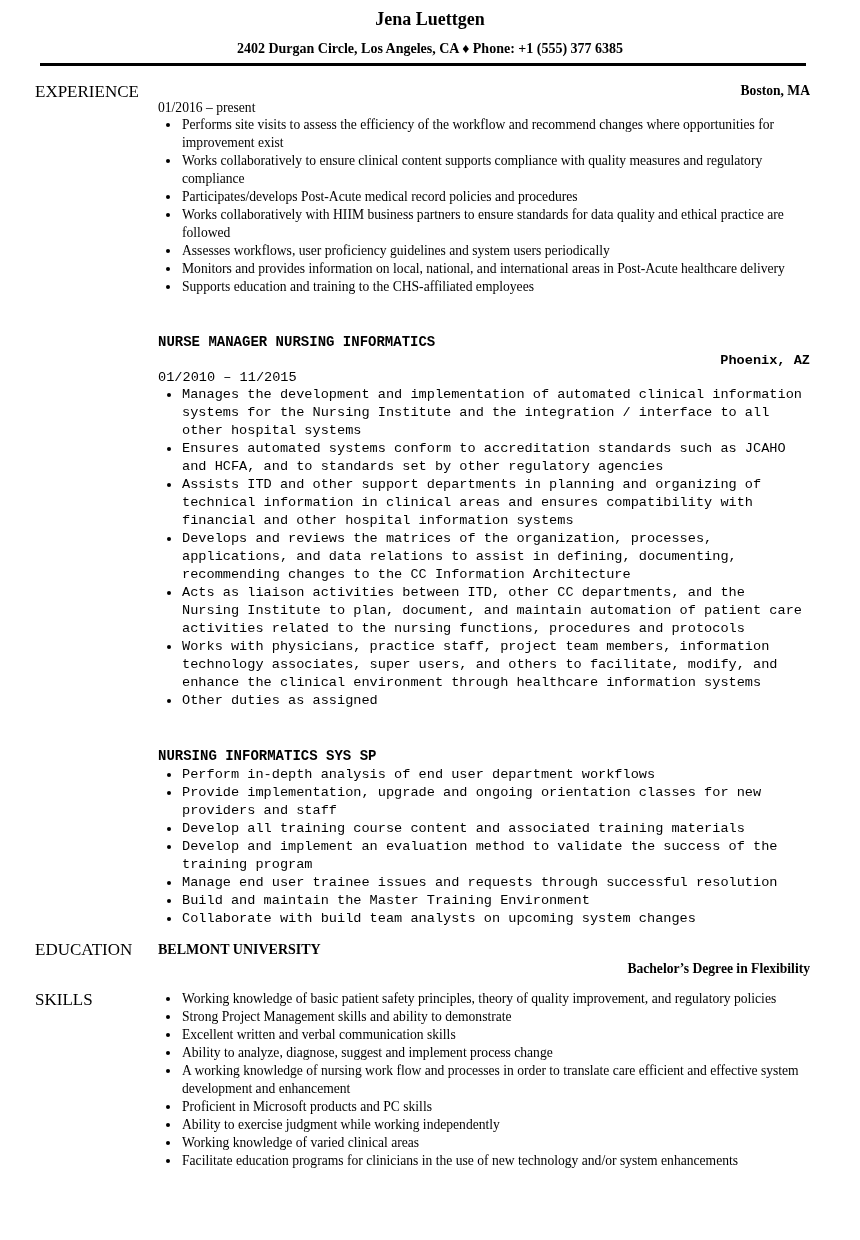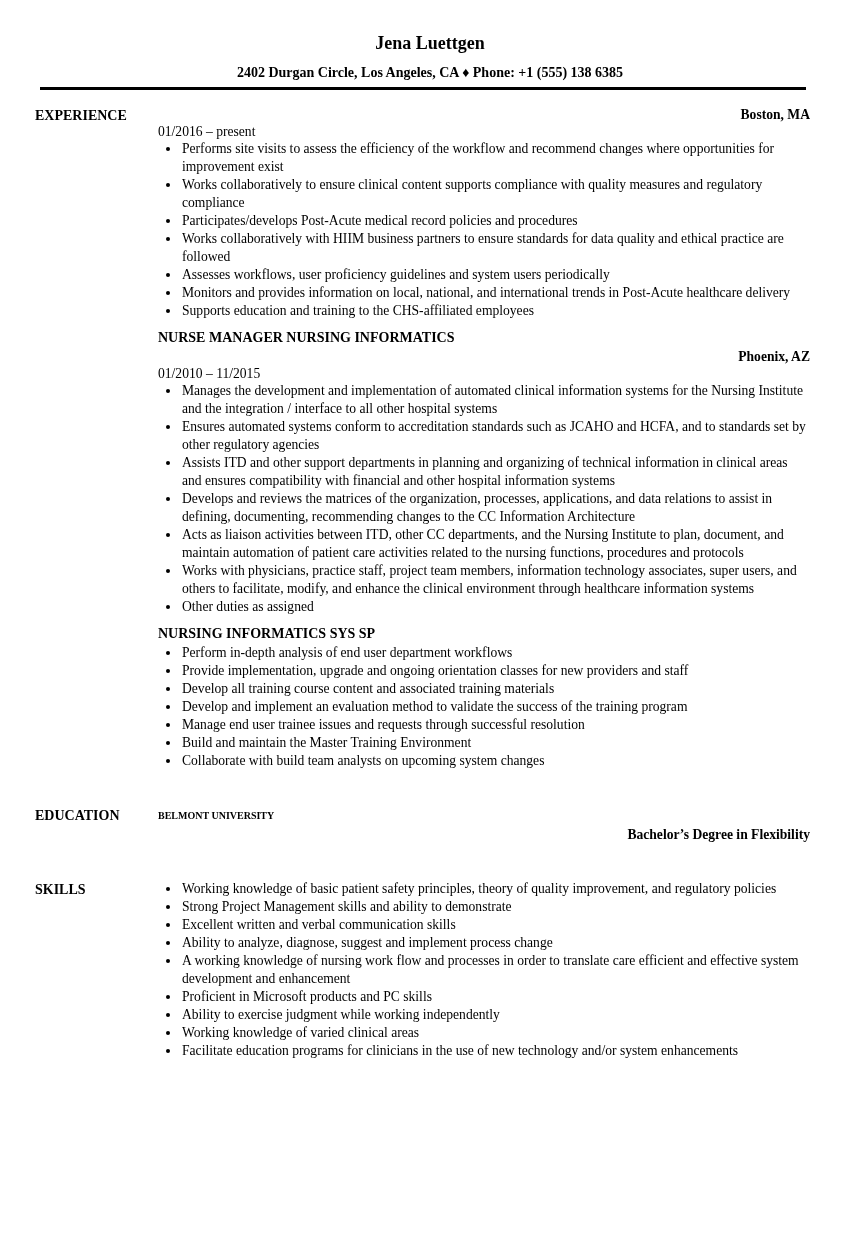--- a/index.html
+++ b/index.html
@@ -6,21 +6,21 @@
   html, body { background: #ffffff; }
   body {
     width: 860px;
     height: 1240px;
     color: #000000;
     font-family: "Liberation Serif", serif;
     font-size: 13.6px;
     line-height: 18px;
     overflow: hidden;
   }
-  .page { padding-top: 32px; }
+  .page { padding-top: 8px; }
 
   
   .name {
     text-align: center;
     font-size: 18px;
     font-weight: bold;
     line-height: 22px;
   }
   .contact {
     text-align: center;
@@ -34,72 +34,72 @@
     border-bottom: 3px solid #000000;
     height: 0;
   }
 
   
   .main { padding: 16px 50px 0 35px; }
   .section-row { display: flex; align-items: flex-start; }
   .section-label {
     width: 123px;
     flex-shrink: 0;
-    font-weight: bold;
-    font-size: 14px;
+    font-weight: normal;
+    font-size: 17px;
     line-height: 20px;
   }
   .section-content { flex: 1; min-width: 0; }
-  .section-row + .section-row { margin-top: 36px; }
+  .section-row + .section-row { margin-top: 12px; }
 
   
-  .job + .job { margin-top: 8px; }
+  .job + .job { margin-top: 36px; font-family: Liberation Mono, monospace; }
   .job-title { font-weight: bold; font-size: 14px; line-height: 20px; }
   .job-location { font-weight: bold; line-height: 18px; text-align: right; }
   .job-dates { line-height: 16px; }
 
   
   ul.bullets {
     list-style: disc outside;
     padding-left: 23px;
   }
   ul.bullets li { padding-left: 1px; }
 
   
-  .school { font-weight: bold; font-size: 10px; line-height: 20px; }
+  .school { font-weight: bold; font-size: 14px; line-height: 20px; }
   .degree { font-weight: bold; line-height: 18px; text-align: right; }
 </style>
 </head>
 <body>
 
 <div class="page">
 
   <div class="header">
     <div class="name">Jena Luettgen</div>
-    <div class="contact">2402 Durgan Circle, Los Angeles, CA ♦ Phone: +1 (555) 138 6385</div>
+    <div class="contact">2402 Durgan Circle, Los Angeles, CA ♦ Phone: +1 (555) 377 6385</div>
     <div class="rule"></div>
   </div>
 
   <div class="main">
 
     <div class="section-row">
       <div class="section-label">EXPERIENCE</div>
       <div class="section-content">
 
         <div class="job">
           <div class="job-location">Boston, MA</div>
           <div class="job-dates">01/2016 – present</div>
           <ul class="bullets">
 
           <li>Performs site visits to assess the efficiency of the workflow and recommend changes where opportunities for improvement exist</li>
               <li>Works collaboratively to ensure clinical content supports compliance with quality measures and regulatory compliance</li>
               <li>Participates/develops Post-Acute medical record policies and procedures</li>
               <li>Works collaboratively with HIIM business partners to ensure standards for data quality and ethical practice are followed</li>
               <li>Assesses workflows, user proficiency guidelines and system users periodically</li>
-              <li>Monitors and provides information on local, national, and international trends in Post-Acute healthcare delivery</li>
+              <li>Monitors and provides information on local, national, and international areas in Post-Acute healthcare delivery</li>
               <li>Supports education and training to the CHS-affiliated employees</li>
             </ul>
         </div>
 
         <div class="job">
           <div class="job-title">NURSE MANAGER NURSING INFORMATICS</div>
           <div class="job-location">Phoenix, AZ</div>
           <div class="job-dates">01/2010 – 11/2015</div>
           <ul class="bullets">
 

